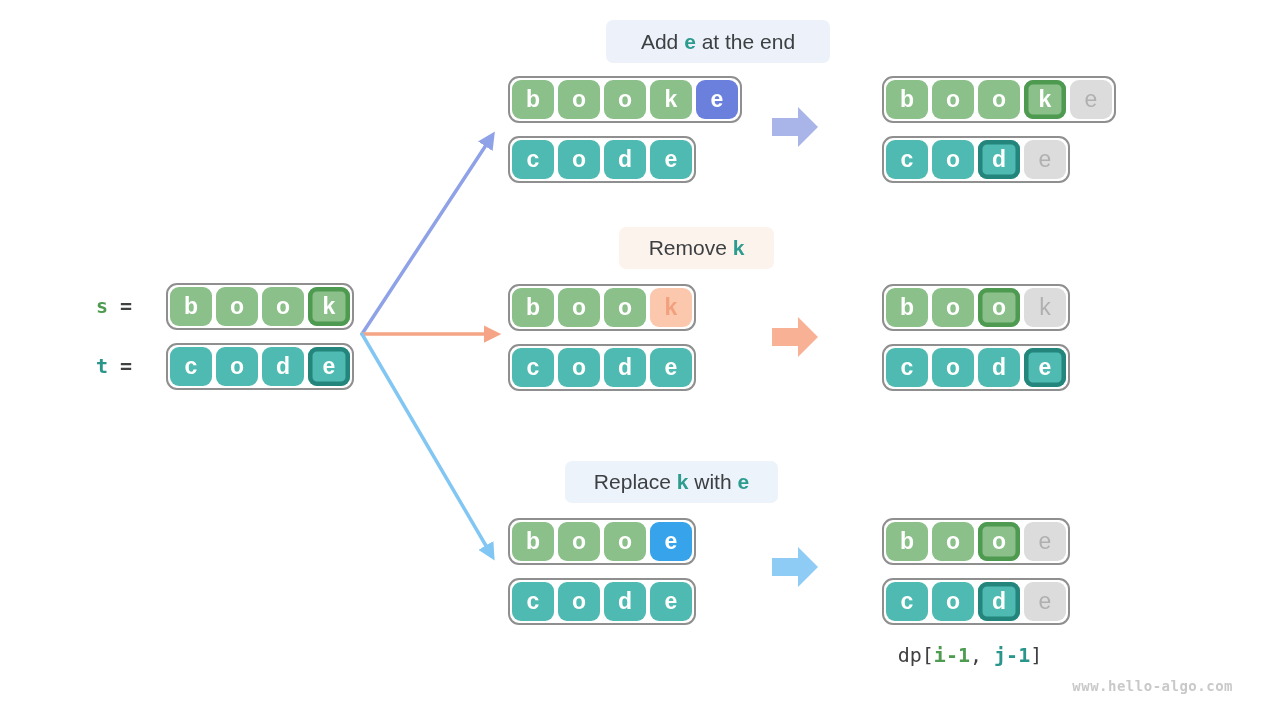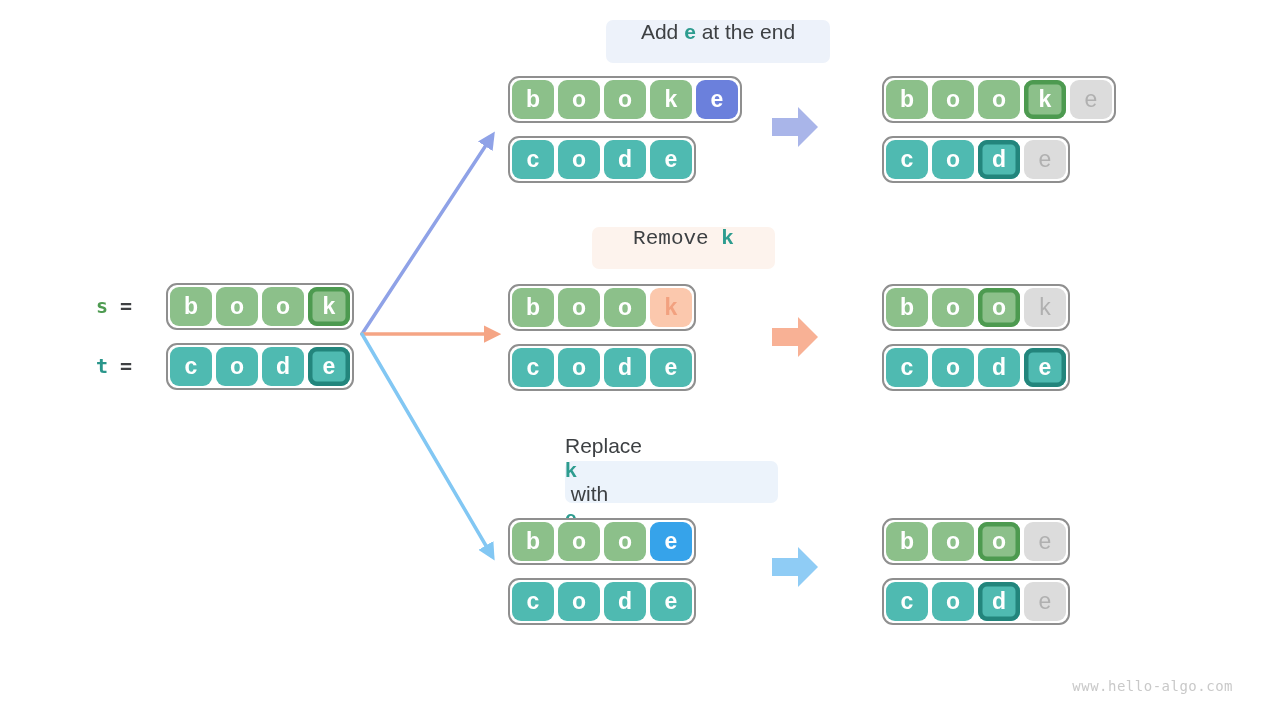--- a/index.html
+++ b/index.html
@@ -29,26 +29,26 @@
   .cell.teal      { background: var(--cell-teal); }
   .cell.teal-hl   { background: var(--cell-teal);  box-shadow: inset 0 0 0 4.5px var(--cell-teal-ring); }
   .cell.indigo    { background: var(--cell-indigo); }
   .cell.blue      { background: var(--cell-blue); }
   .cell.salmon    { background: var(--cell-salmon-bg); color: var(--cell-salmon-text); }
   .cell.gray      { background: var(--cell-gray-bg);   color: var(--cell-gray-text); font-weight: 400; }
 
   
   .pill {
     position: absolute; border-radius: 7px;
-    display: flex; align-items: flex-start; justify-content: center;
+    display: flex; align-items: center; justify-content: center;
     font-size: 21px; color: var(--label-text); white-space: pre;
   }
   .pill-add     { background: var(--label-add-bg); }
   .pill-remove  { background: var(--label-remove-bg); }
-  .pill-replace { background: var(--label-replace-bg); flex-direction: column; }
+  .pill-replace { background: var(--label-replace-bg); }
 
   
   .dpcap {
     position: absolute; text-align: center; white-space: pre;
     font-family: "DejaVu Sans Mono", monospace;
     font-size: 20px; color: var(--dp-text);
   }
   .varlab {
     position: absolute; white-space: pre;
     font-family: "DejaVu Sans Mono", monospace;
@@ -71,20 +71,21 @@
   .blockarrow { position: absolute; }
   .blk-add     { fill: var(--blockarrow-add); }
   .blk-remove  { fill: var(--blockarrow-remove); }
   .blk-replace { fill: var(--blockarrow-replace); }
 
   .watermark {
     position: absolute; right: 47px; top: 678px;
     font-family: "DejaVu Sans Mono", monospace;
     font-size: 14px; letter-spacing: 0.5px;
     color: var(--watermark-color);
+    font-weight: bold;
   }
 </style>
 </head>
 <body>
 
 <div id="canvas">
 
   <svg class="overlay" width="1280" height="720">
     <defs>
       <marker id="ah-add" viewBox="0 0 10 10" refX="7" refY="5" markerWidth="5" markerHeight="5" orient="auto">
@@ -141,21 +142,21 @@
       <span class="cell green-hl">k</span>
       <span class="cell gray">e</span>
     </div>
   <div class="cellbox" style="left:882px; top:136px;">
       <span class="cell teal">c</span>
       <span class="cell teal">o</span>
       <span class="cell teal-hl">d</span>
       <span class="cell gray">e</span>
     </div>
 
-  <div class="pill pill-remove" style="left:592px; top:227px; width:183px; height:42px;font-family:Liberation Mono, monospace;"><span class="part-plain">Remove </span><span class="part-accent">k</span></div>
+  <div class="pill pill-remove" style="left:619px; top:227px; width:155px; height:42px;"><span class="part-plain">Remove </span><span class="part-accent">k</span></div>
   <div class="cellbox" style="left:508px; top:284px;">
       <span class="cell green">b</span>
       <span class="cell green">o</span>
       <span class="cell green">o</span>
       <span class="cell salmon">k</span>
     </div>
   <div class="cellbox" style="left:508px; top:344px;">
       <span class="cell teal">c</span>
       <span class="cell teal">o</span>
       <span class="cell teal">d</span>
@@ -198,15 +199,16 @@
       <span class="cell green">o</span>
       <span class="cell green-hl">o</span>
       <span class="cell gray">e</span>
     </div>
   <div class="cellbox" style="left:882px; top:578px;">
       <span class="cell teal">c</span>
       <span class="cell teal">o</span>
       <span class="cell teal-hl">d</span>
       <span class="cell gray">e</span>
     </div>
+  <div class="dpcap" style="left:855px; top:643px; width:230px;"><span class="part-plain">dp[</span><span class="part-green">i-1</span><span class="part-plain">, </span><span class="part-teal">j-1</span><span class="part-plain">]</span></div>
 
   <div class="watermark">www.hello-algo.com</div>
 </div>
 
 </body></html>

